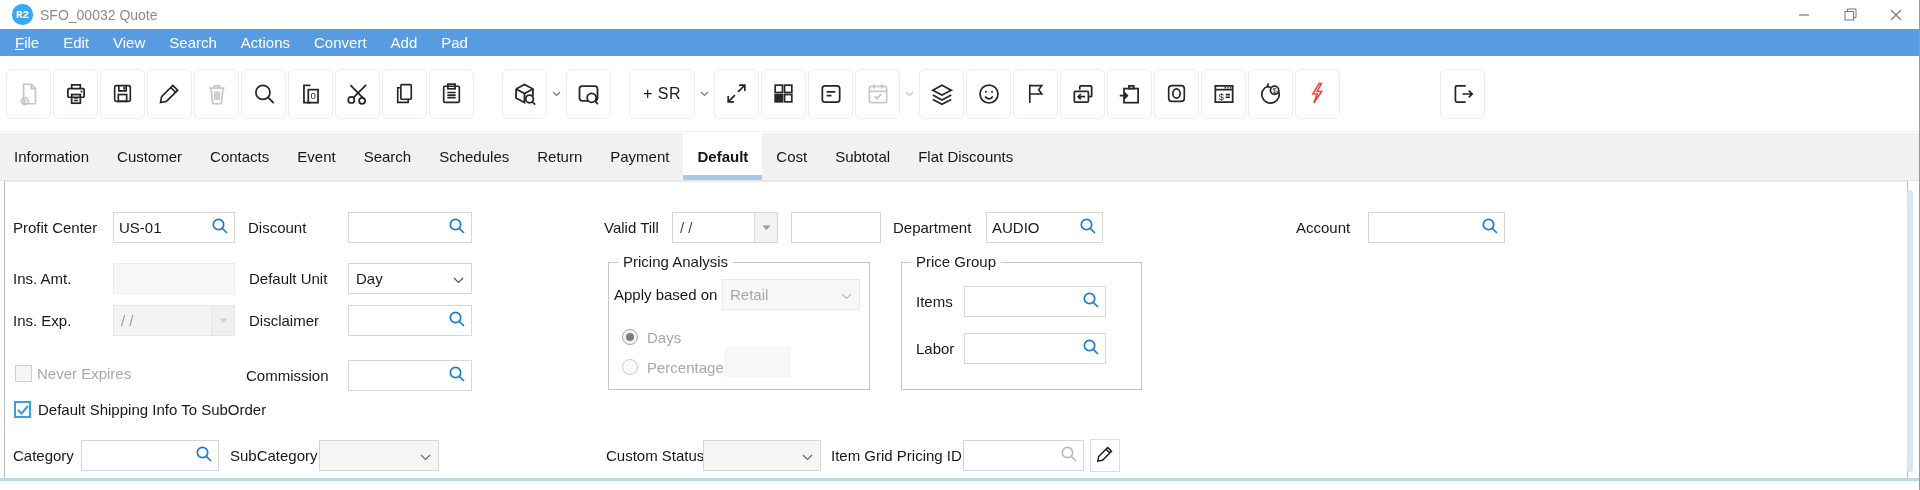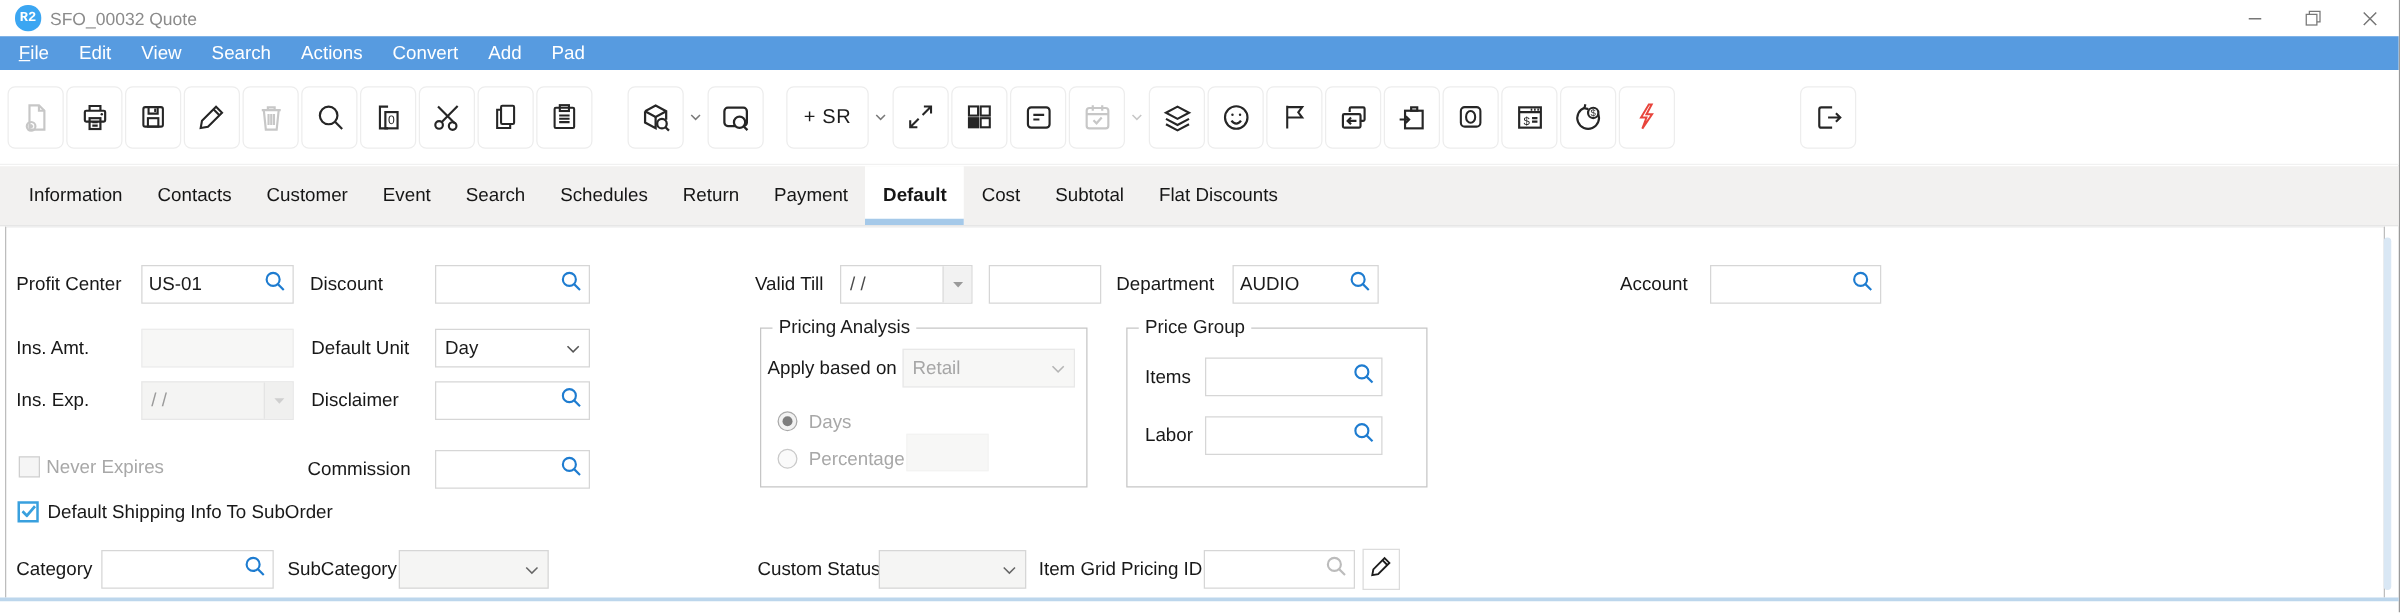--- a/index.html
+++ b/index.html
@@ -26,21 +26,21 @@
     display:flex;align-items:center;justify-content:center;flex:none;}
   .tbtn.wide{width:66px;}
   .tbtn svg{display:block;}
   .chev{width:15px;height:50px;display:flex;align-items:center;justify-content:center;flex:none;margin-right:2px;}
   .ic{stroke:#262626;fill:none;stroke-width:1.6;}
   .ic.dis{stroke:#c7c7c7;}
   .sp{flex:none;}
   #sr-label{font-size:16px;color:#1c1c1c;letter-spacing:.5px;}
 
   
-  #tabstrip{position:absolute;left:0;top:133px;width:100%;height:48px;background:#f2f1f0;display:flex;align-items:stretch;padding-left:9px;border-bottom:1px solid #e6e6e6;}
+  #tabstrip{position:absolute;left:0;top:133px;width:100%;height:48px;background:#f2f1f0;display:flex;align-items:stretch;padding-left:0;border-bottom:1px solid #e6e6e6;}
   .tab{padding:0 14px;font-size:15px;color:#161616;display:flex;align-items:center;position:relative;}
   .tab.active{font-weight:bold;background:#fff;}
   .tab.active::after{content:"";position:absolute;left:0;right:0;bottom:0;height:5px;background:#A5C9E9;}
 
   
   #panel{position:absolute;left:4px;top:181px;width:1904px;height:297px;background:#fff;
     border-left:1px solid #bdbdbd;border-right:1px solid #bdbdbd;border-top:1px solid #e9e9e9;}
   #bottom-strip{position:absolute;left:0;top:478px;width:1920px;height:3px;background:#bcd6ec;}
   #vscroll{position:absolute;left:1907px;top:190px;width:6px;height:282px;background:#d9e7f4;border-radius:3px;}
 
@@ -370,22 +370,22 @@
           <svg width="26" height="26" viewBox="0 0 24 24" class="ic">
             <path d="M14.5 4.5h-8A1.5 1.5 0 0 0 5 6v12a1.5 1.5 0 0 0 1.5 1.5h8"></path>
             <path d="M11.5 12h9M17.3 8.8l3.2 3.2-3.2 3.2"></path>
           </svg>
         </span>
       </div>
   </div>
 
   <div id="tabstrip">
     <div class="tab">Information</div>
+    <div class="tab">Customer</div>
     <div class="tab">Contacts</div>
-    <div class="tab">Customer</div>
     <div class="tab">Event</div>
     <div class="tab">Search</div>
     <div class="tab">Schedules</div>
     <div class="tab">Return</div>
     <div class="tab">Payment</div>
     <div class="tab active">Default</div>
     <div class="tab">Cost</div>
     <div class="tab">Subtotal</div>
     <div class="tab">Flat Discounts</div>
   </div>

